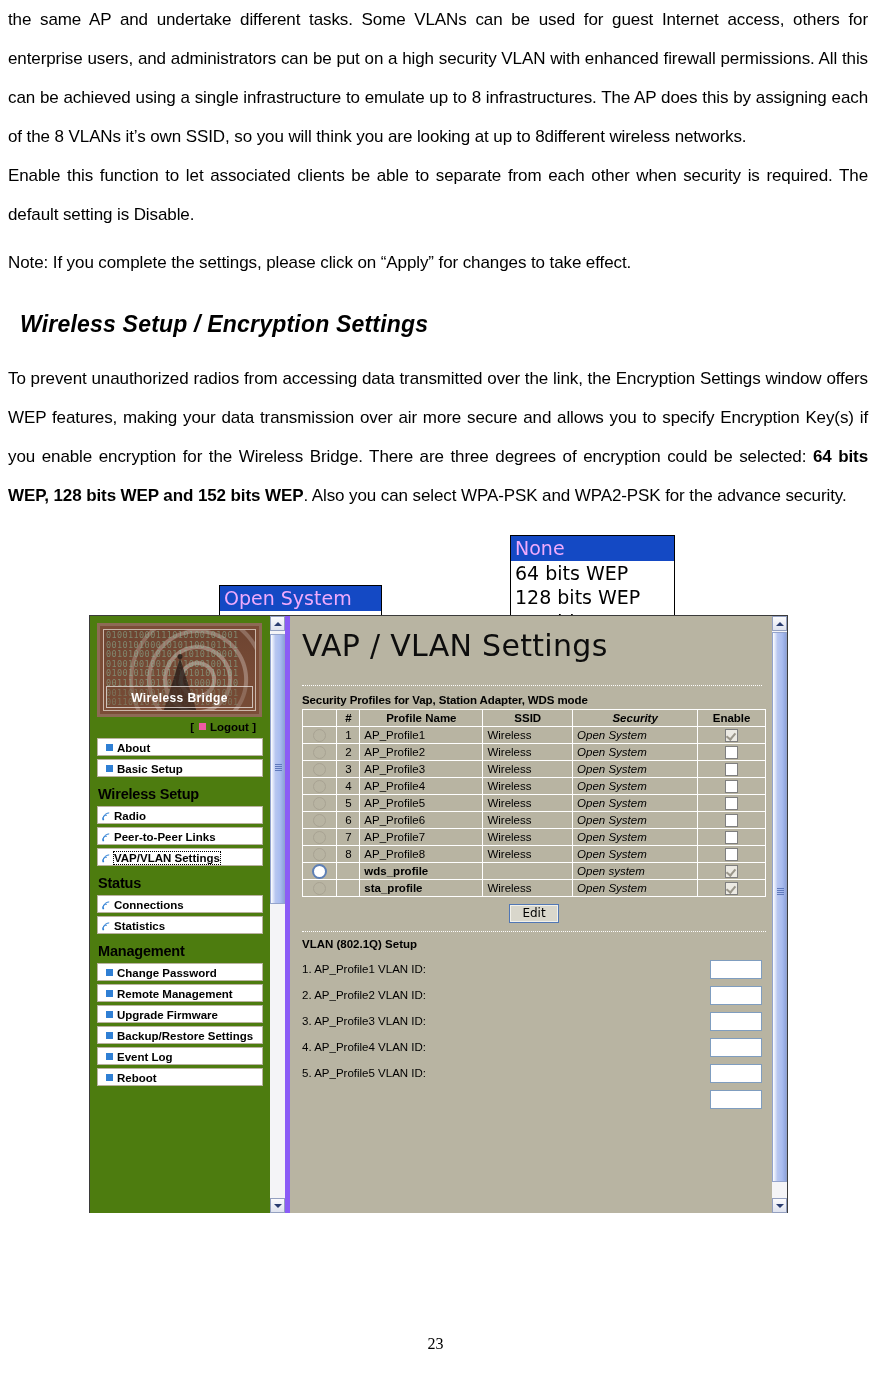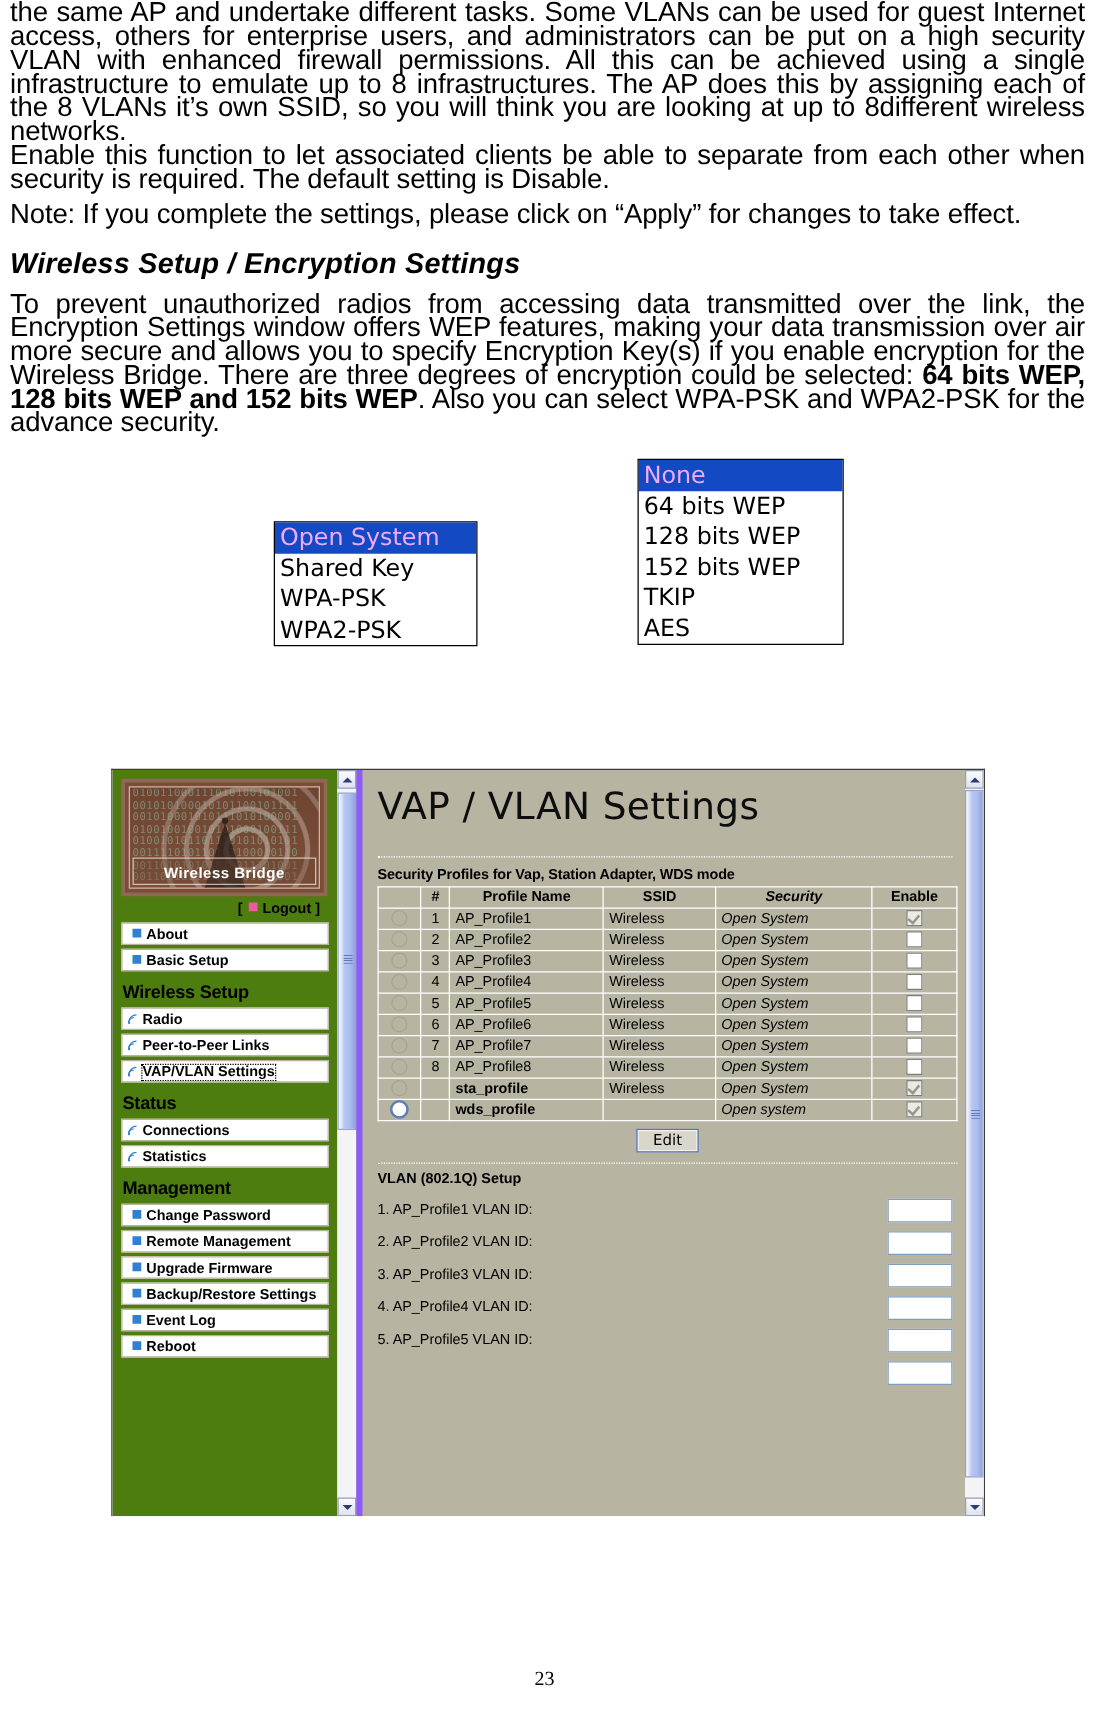--- a/index.html
+++ b/index.html
@@ -8,34 +8,34 @@
     background:#ffffff;
     font-family:"Liberation Sans", sans-serif;
     color:#000;
     position:relative;
     overflow:hidden;
   }
 
   
   .doc { padding:0 8px; }
   p.body-text {
-    font-size:22px;
-    line-height:19px;
+    font-size:17px;
+    line-height:39px;
     text-align:justify;
     margin:0;
     letter-spacing:-0.1px;
   }
   p.body-text.nojust { text-align:left; }
   .gap-sm { height:9px; }
   .gap-md { height:17px; }
   h2.section-head {
     font-size:23px;
     font-style:italic;
     font-weight:bold;
-    margin:0;
+    margin:12px;
     letter-spacing:0.2px;
   }
   b.bold { font-weight:bold; }
 
   
   .dropdowns {
     position:relative;
     height:155px;
     margin-top:14px;
   }
@@ -571,33 +571,33 @@
             </tr>
             <tr>
               <td class="col-radio" style="text-align:center"><span class="radio"></span></td>
               <td class="col-num">8</td>
               <td class="col-name">AP_Profile8</td>
               <td class="col-ssid">Wireless</td>
               <td class="col-sec">Open System</td>
               <td class="col-en"><span class="chk"></span></td>
             </tr>
             <tr>
-              <td class="col-radio" style="text-align:center"><span class="radio"></span></td>
-              <td class="col-num"></td>
-              <td class="col-name bold-name">sta_profile</td>
-              <td class="col-ssid">Wireless</td>
-              <td class="col-sec">Open System</td>
-              <td class="col-en"><span class="chk on"></span></td>
-            </tr>
-            <tr>
               <td class="col-radio" style="text-align:center"><span class="radio on"></span></td>
               <td class="col-num"></td>
               <td class="col-name bold-name">wds_profile</td>
               <td class="col-ssid"></td>
               <td class="col-sec">Open system</td>
+              <td class="col-en"><span class="chk on"></span></td>
+            </tr>
+            <tr>
+              <td class="col-radio" style="text-align:center"><span class="radio"></span></td>
+              <td class="col-num"></td>
+              <td class="col-name bold-name">sta_profile</td>
+              <td class="col-ssid">Wireless</td>
+              <td class="col-sec">Open System</td>
               <td class="col-en"><span class="chk on"></span></td>
             </tr>
           </tbody>
       </table>
 
       <div class="edit-wrap">
         <span class="edit-btn">Edit</span>
       </div>
 
       <div class="hr-dot" style="margin:8px 0 4px 0;width:464px;"></div>

